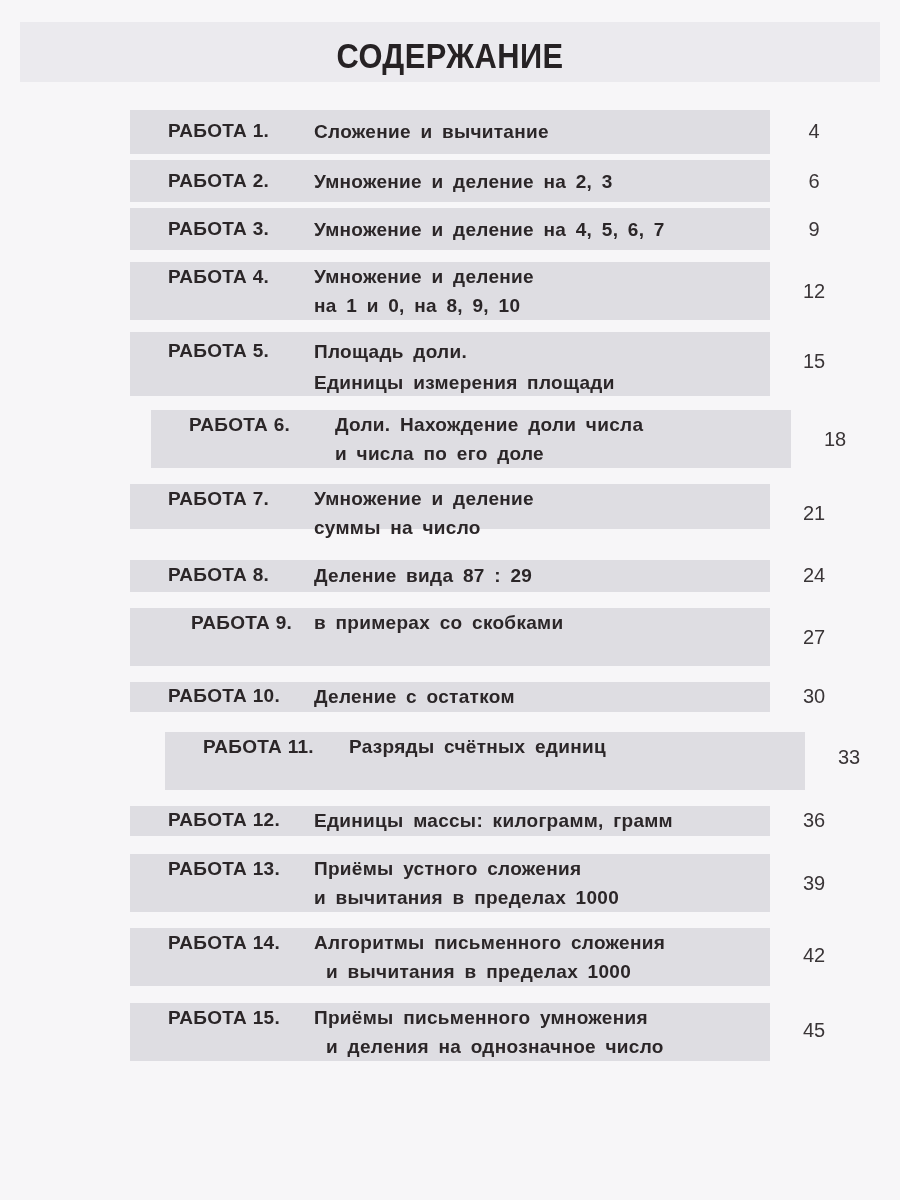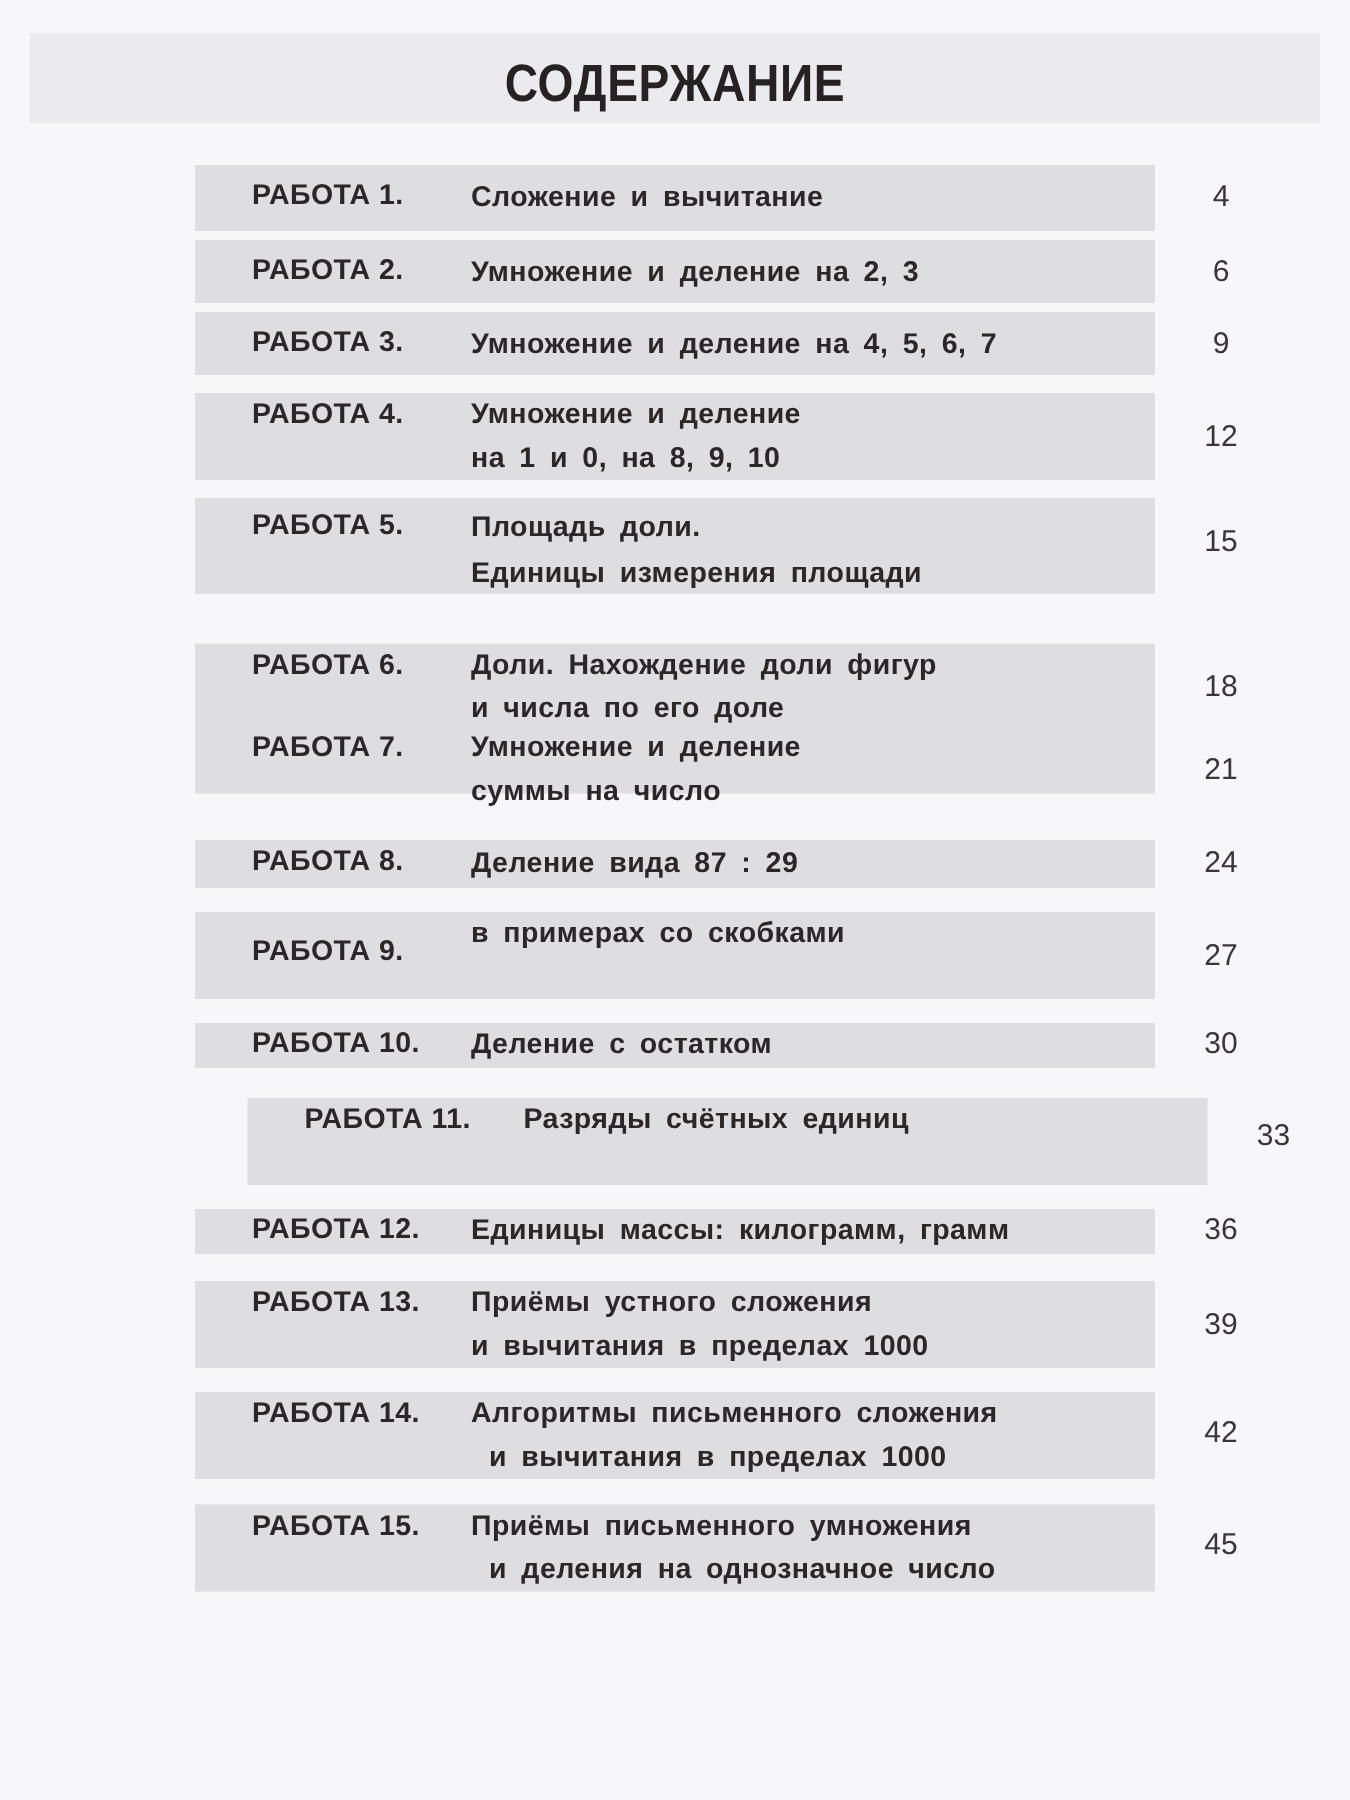--- a/index.html
+++ b/index.html
@@ -77,24 +77,24 @@
 
   <div class="row" style="top:332px;height:64px;">
     <span class="label" style="top:8px;">РАБОТА  5.</span>
     <div class="text" style="top:4px;line-height:31px;">
       <div>Площадь доли.</div>
       <div>Единицы измерения площади</div>
     </div>
     <span class="page" style="top:18px;">15</span>
   </div>
 
-  <div class="row" style="top:429px;height:58px;">
+  <div class="row" style="top:410px;height:58px;margin-left:21px;">
     <span class="label" style="top:4px;">РАБОТА  6.</span>
     <div class="text" style="top:0px;">
-      <div>Доли. Нахождение доли фигур</div>
+      <div>Доли. Нахождение доли числа</div>
       <div>и числа по его доле</div>
     </div>
     <span class="page" style="top:18px;">18</span>
   </div>
 
   <div class="row" style="top:484px;height:45px;">
     <span class="label" style="top:4px;">РАБОТА  7.</span>
     <div class="text" style="top:0px;">
       <div>Умножение и деление</div>
       <div>суммы на число</div>
@@ -102,21 +102,21 @@
     <span class="page" style="top:18px;">21</span>
   </div>
 
   <div class="row" style="top:560px;height:32px;">
     <span class="label" style="top:4px;">РАБОТА  8.</span>
     <span class="text" style="top:1px;"><span>Деление вида 87 : 29</span></span>
     <span class="page" style="top:4px;">24</span>
   </div>
 
   <div class="row" style="top:608px;height:58px;">
-    <span class="label" style="top:16px;">РАБОТА  9.</span>
+    <span class="label" style="top:4px;margin-left:23px;">РАБОТА  9.</span>
     <div class="text" style="top:0px;">
       <div>в примерах со скобками</div>
     </div>
     <span class="page" style="top:18px;">27</span>
   </div>
 
   <div class="row" style="top:682px;height:30px;">
     <span class="label" style="top:3px;">РАБОТА 10.</span>
     <span class="text" style="top:0px;"><span>Деление с остатком</span></span>
     <span class="page" style="top:3px;">30</span>

